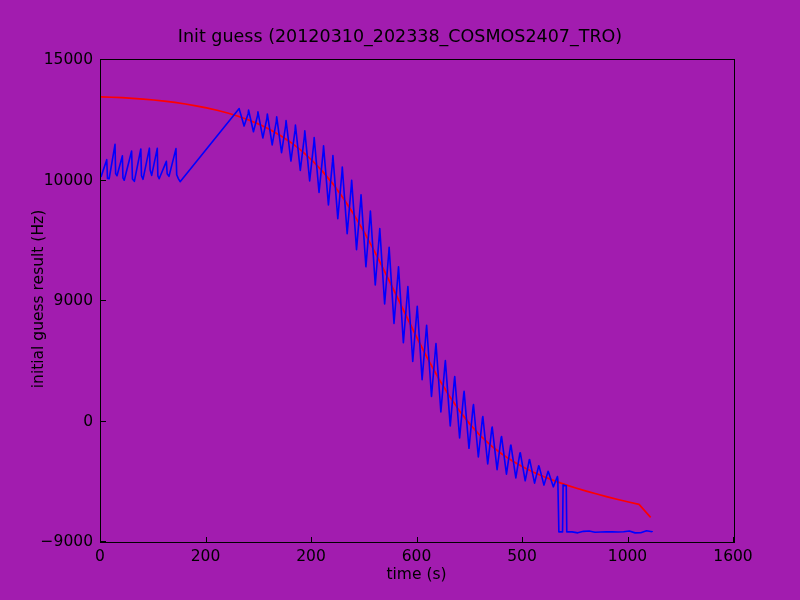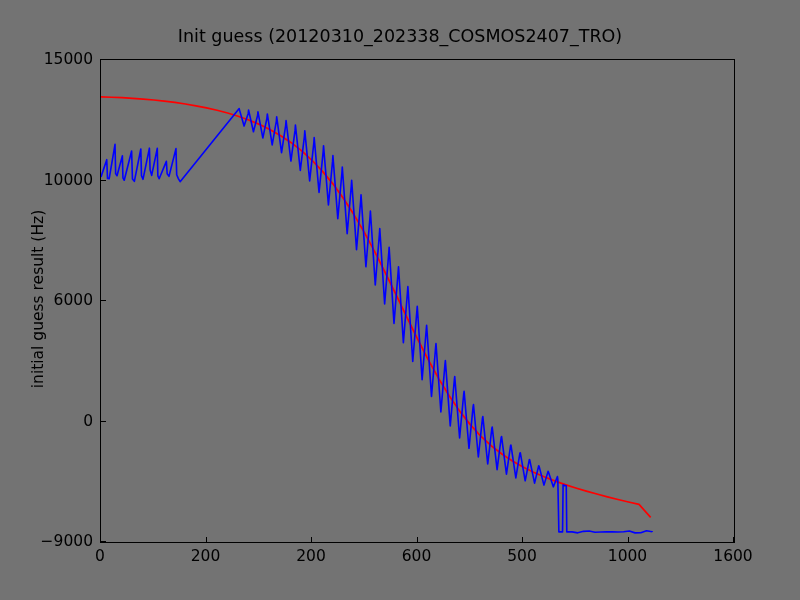--- a/index.html
+++ b/index.html
@@ -10,21 +10,21 @@
   body {
     width: 800px;
     height: 600px;
     font-family: "DejaVu Sans", sans-serif;
     overflow: hidden;
   }
   #figure {
     position: relative;
     width: 800px;
     height: 600px;
-    background: #737373;
+    background: #a21caf;
   }
   #chart-title {
     position: absolute;
     left: 0;
     top: 26px;
     width: 800px;
     text-align: center;
     font-size: 17.5px;
     color: #000000;
     letter-spacing: 0px;
@@ -111,34 +111,35 @@
       <div class="tick-label-x" style="left: 205.5px; top: 547px;">200</div>
       <div class="tick-label-x" style="left: 311px; top: 547px;">200</div>
       <div class="tick-label-x" style="left: 416.5px; top: 547px;">600</div>
       <div class="tick-label-x" style="left: 522px; top: 547px;">500</div>
       <div class="tick-label-x" style="left: 627.5px; top: 547px;">1000</div>
       <div class="tick-label-x" style="left: 733px; top: 547px;">1600</div>
     </div>
   <div id="yticks-layer">
       <div class="tick-label-y" style="right: 707px; top: 541px;">−9000</div>
       <div class="tick-label-y" style="right: 707px; top: 420.5px;">0</div>
-      <div class="tick-label-y" style="right: 707px; top: 300px;">6000</div>
+      <div class="tick-label-y" style="right: 707px; top: 300px;">9000</div>
       <div class="tick-label-y" style="right: 707px; top: 179.5px;">10000</div>
       <div class="tick-label-y" style="right: 707px; top: 59px;">15000</div>
     </div>
   <div id="tickmarks-layer">
       <div class="tick-mark" style="left: 100px; top: 537px; width: 1.2px; height: 5px;"></div>
       <div class="tick-mark" style="left: 205.5px; top: 537px; width: 1.2px; height: 5px;"></div>
       <div class="tick-mark" style="left: 311px; top: 537px; width: 1.2px; height: 5px;"></div>
       <div class="tick-mark" style="left: 416.5px; top: 537px; width: 1.2px; height: 5px;"></div>
       <div class="tick-mark" style="left: 522px; top: 537px; width: 1.2px; height: 5px;"></div>
       <div class="tick-mark" style="left: 627.5px; top: 537px; width: 1.2px; height: 5px;"></div>
       <div class="tick-mark" style="left: 733px; top: 537px; width: 1.2px; height: 5px;"></div>
       <div class="tick-mark" style="left: 101px; top: 541px; width: 5px; height: 1.2px;"></div>
       <div class="tick-mark" style="left: 101px; top: 420.5px; width: 5px; height: 1.2px;"></div>
       <div class="tick-mark" style="left: 101px; top: 300px; width: 5px; height: 1.2px;"></div>
       <div class="tick-mark" style="left: 101px; top: 179.5px; width: 5px; height: 1.2px;"></div>
       <div class="tick-mark" style="left: 101px; top: 59px; width: 5px; height: 1.2px;"></div>
     </div>
 
+  <div id="xlabel">time (s)</div>
   <div id="ylabel">initial guess result (Hz)</div>
 
 </div>
 
 </body></html>

